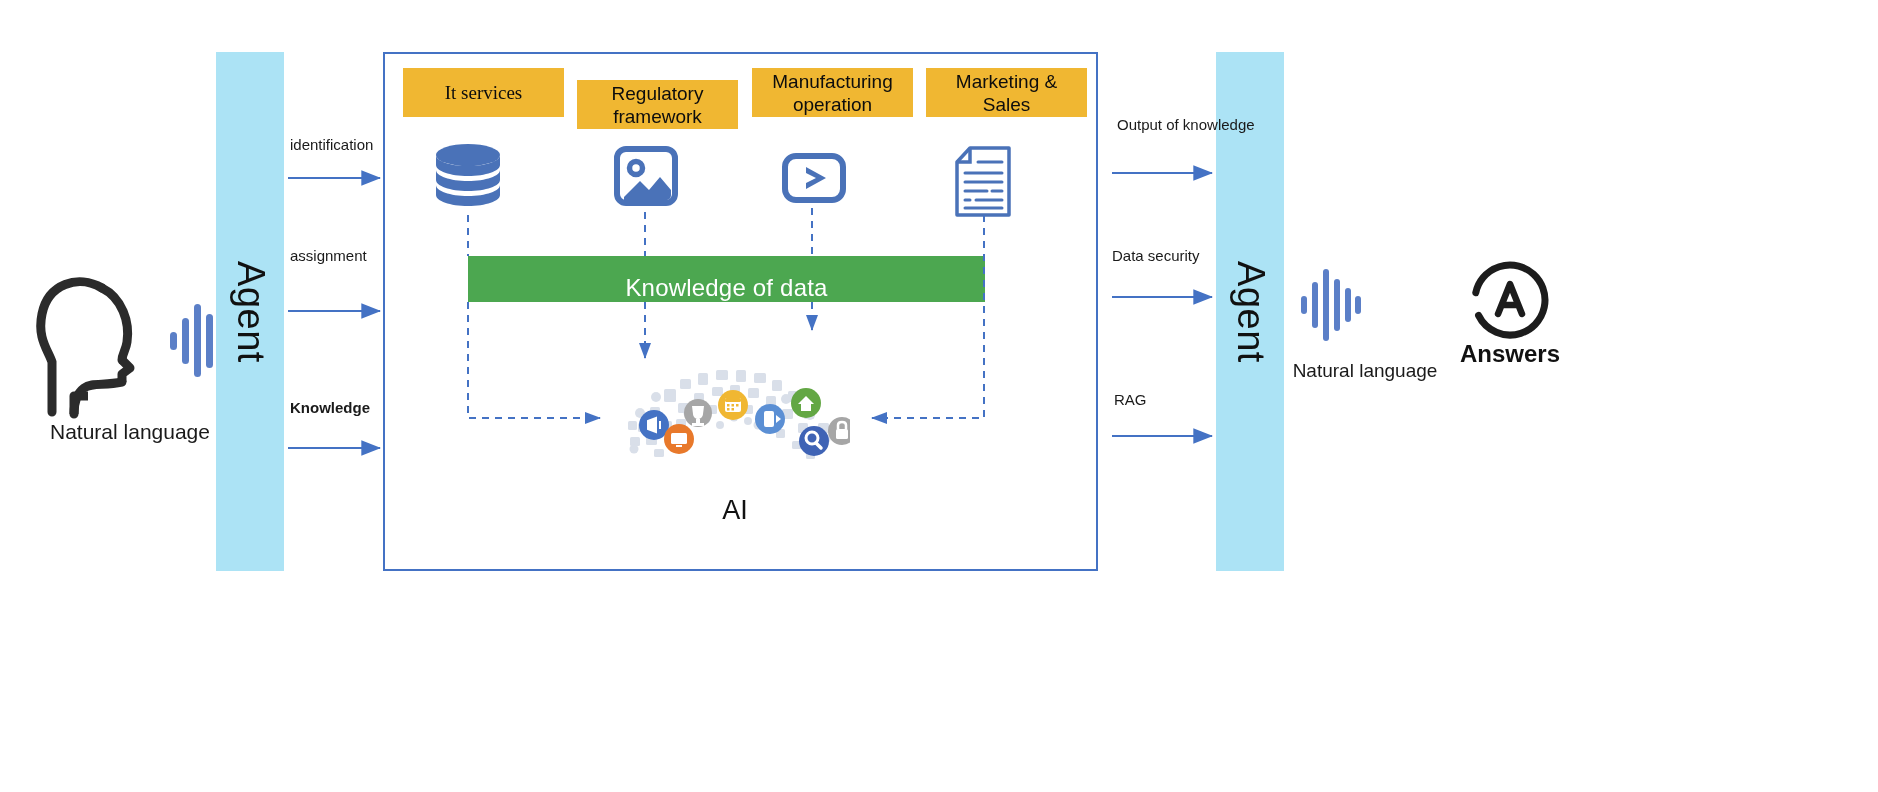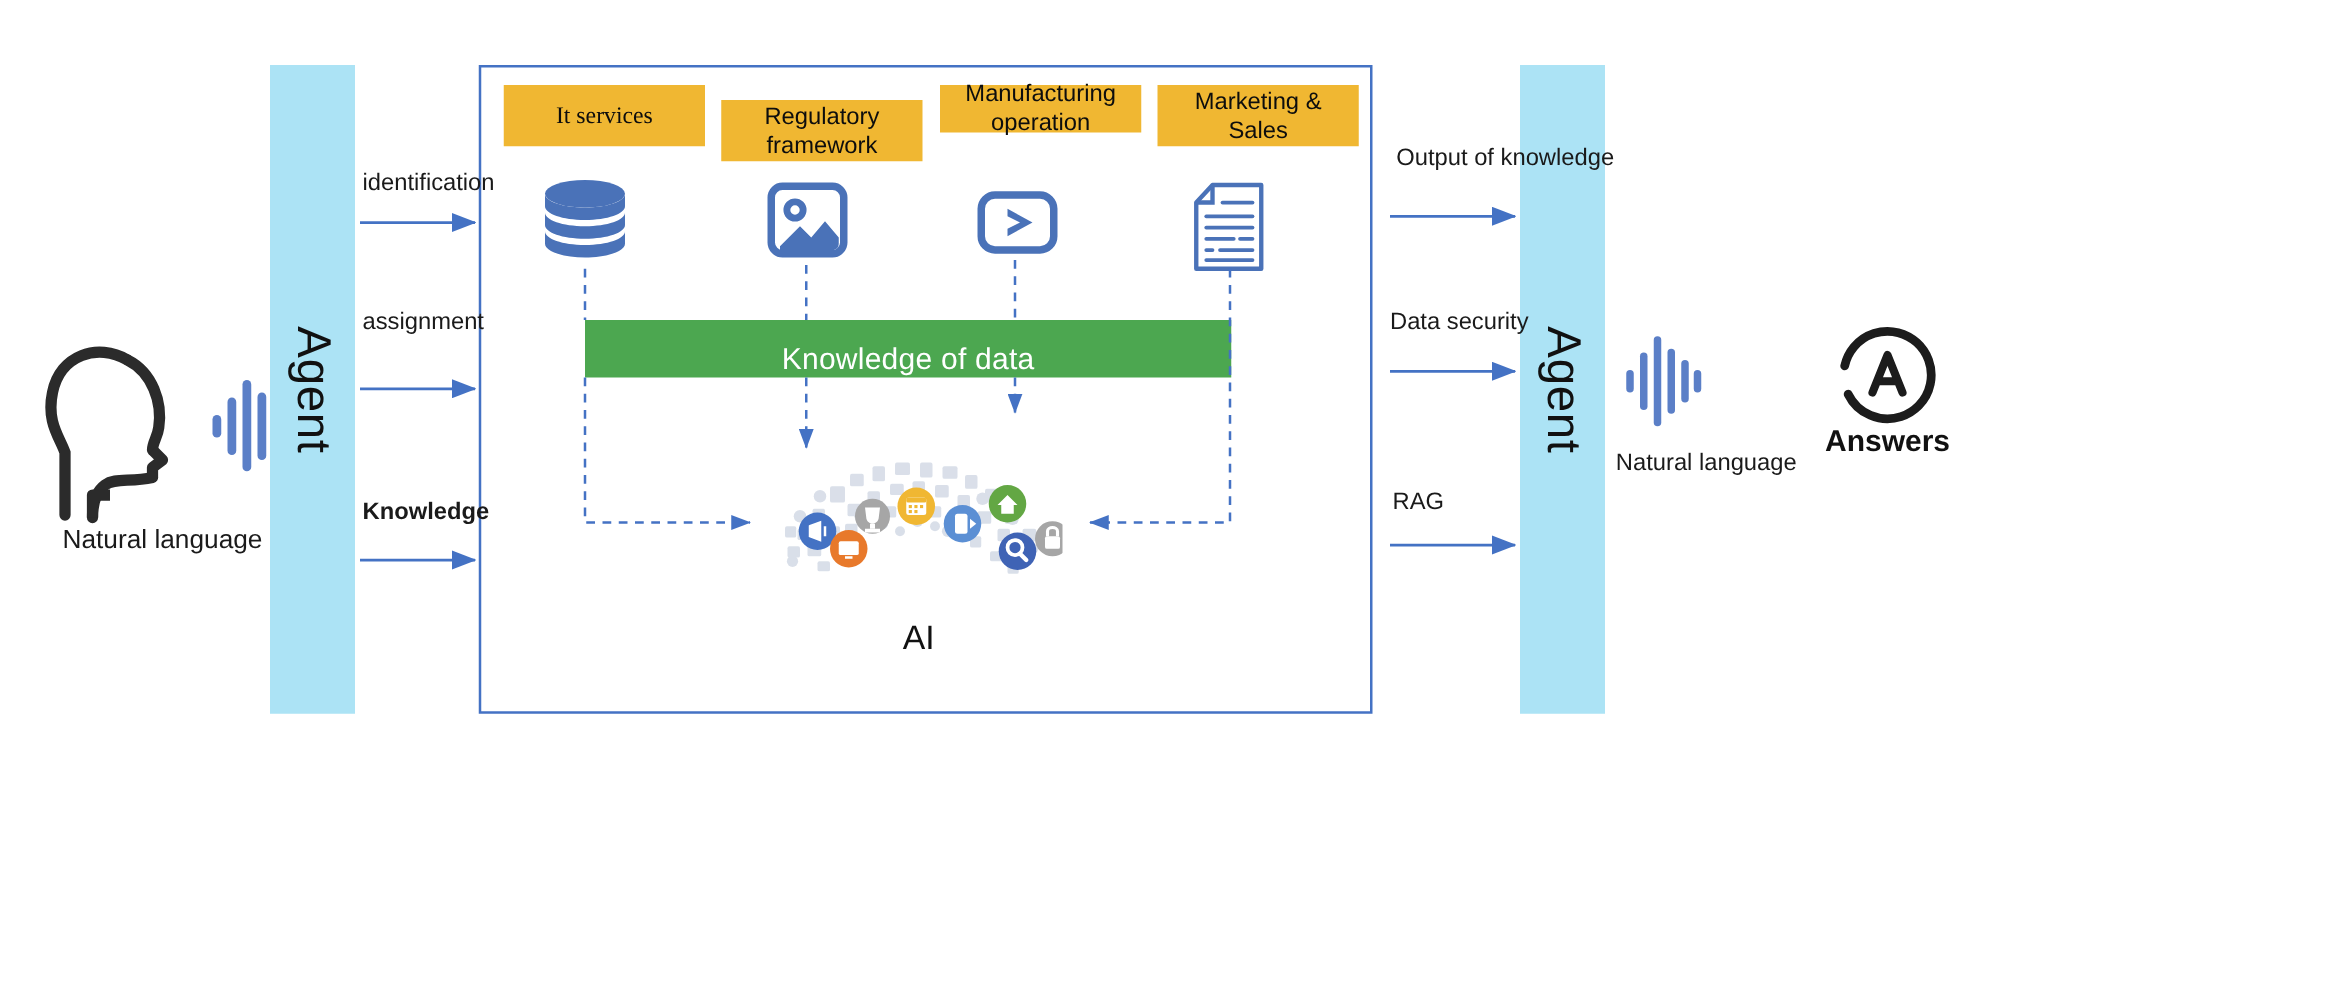--- a/index.html
+++ b/index.html
@@ -47,21 +47,21 @@
     position: absolute;
     background: #F0B732;
     color: #0d0d0d;
     display: flex; align-items: center; justify-content: center;
     text-align: center;
     font-size: 19px; line-height: 23px;
     padding: 4px 6px;
   }
   #chip-0 { left: 403px; top: 68px; width: 161px; height: 49px; font-family: Liberation Serif, serif; }
   #chip-1 { left: 577px; top: 68px; width: 161px; height: 49px; margin-top: 12px; }
-  #chip-2 { left: 752px; top: 68px; width: 161px; height: 38px; }
+  #chip-2 { left: 752px; top: 68px; width: 161px; height: 49px; }
   #chip-3 { left: 926px; top: 68px; width: 161px; height: 49px; }
 
   
   .src-icon { position: absolute; }
   #src-db    { left: 432px; top: 143px; }
   #src-img   { left: 613px; top: 145px; }
   #src-vid   { left: 781px; top: 152px; }
   #src-doc   { left: 952px; top: 145px; }
 
   
@@ -76,21 +76,21 @@
 
   
   #ai-cluster { left: 620px; top: 363px; width: 230px; height: 110px; }
   #ai-label {
     left: 620px; top: 495px; width: 230px; text-align: center;
     font-size: 27px; font-weight: normal; color: #111;
   }
 
   
   .flow-label {
-    position: absolute; font-size: 19px; color: #1a1a1a; white-space: nowrap;
+    position: absolute; font-size: 15px; color: #1a1a1a; white-space: nowrap;
   }
   #lbl-identification { left: 290px; top: 136px; }
   #lbl-assignment     { left: 290px; top: 247px; }
   #lbl-knowledge      { left: 290px; top: 399px; font-weight: bold; }
   #lbl-output         { left: 1117px; top: 116px; }
   #lbl-datasec        { left: 1112px; top: 247px; }
   #lbl-rag            { left: 1114px; top: 391px; }
 
   
   #wave-right { left: 1300px; top: 266px; }

